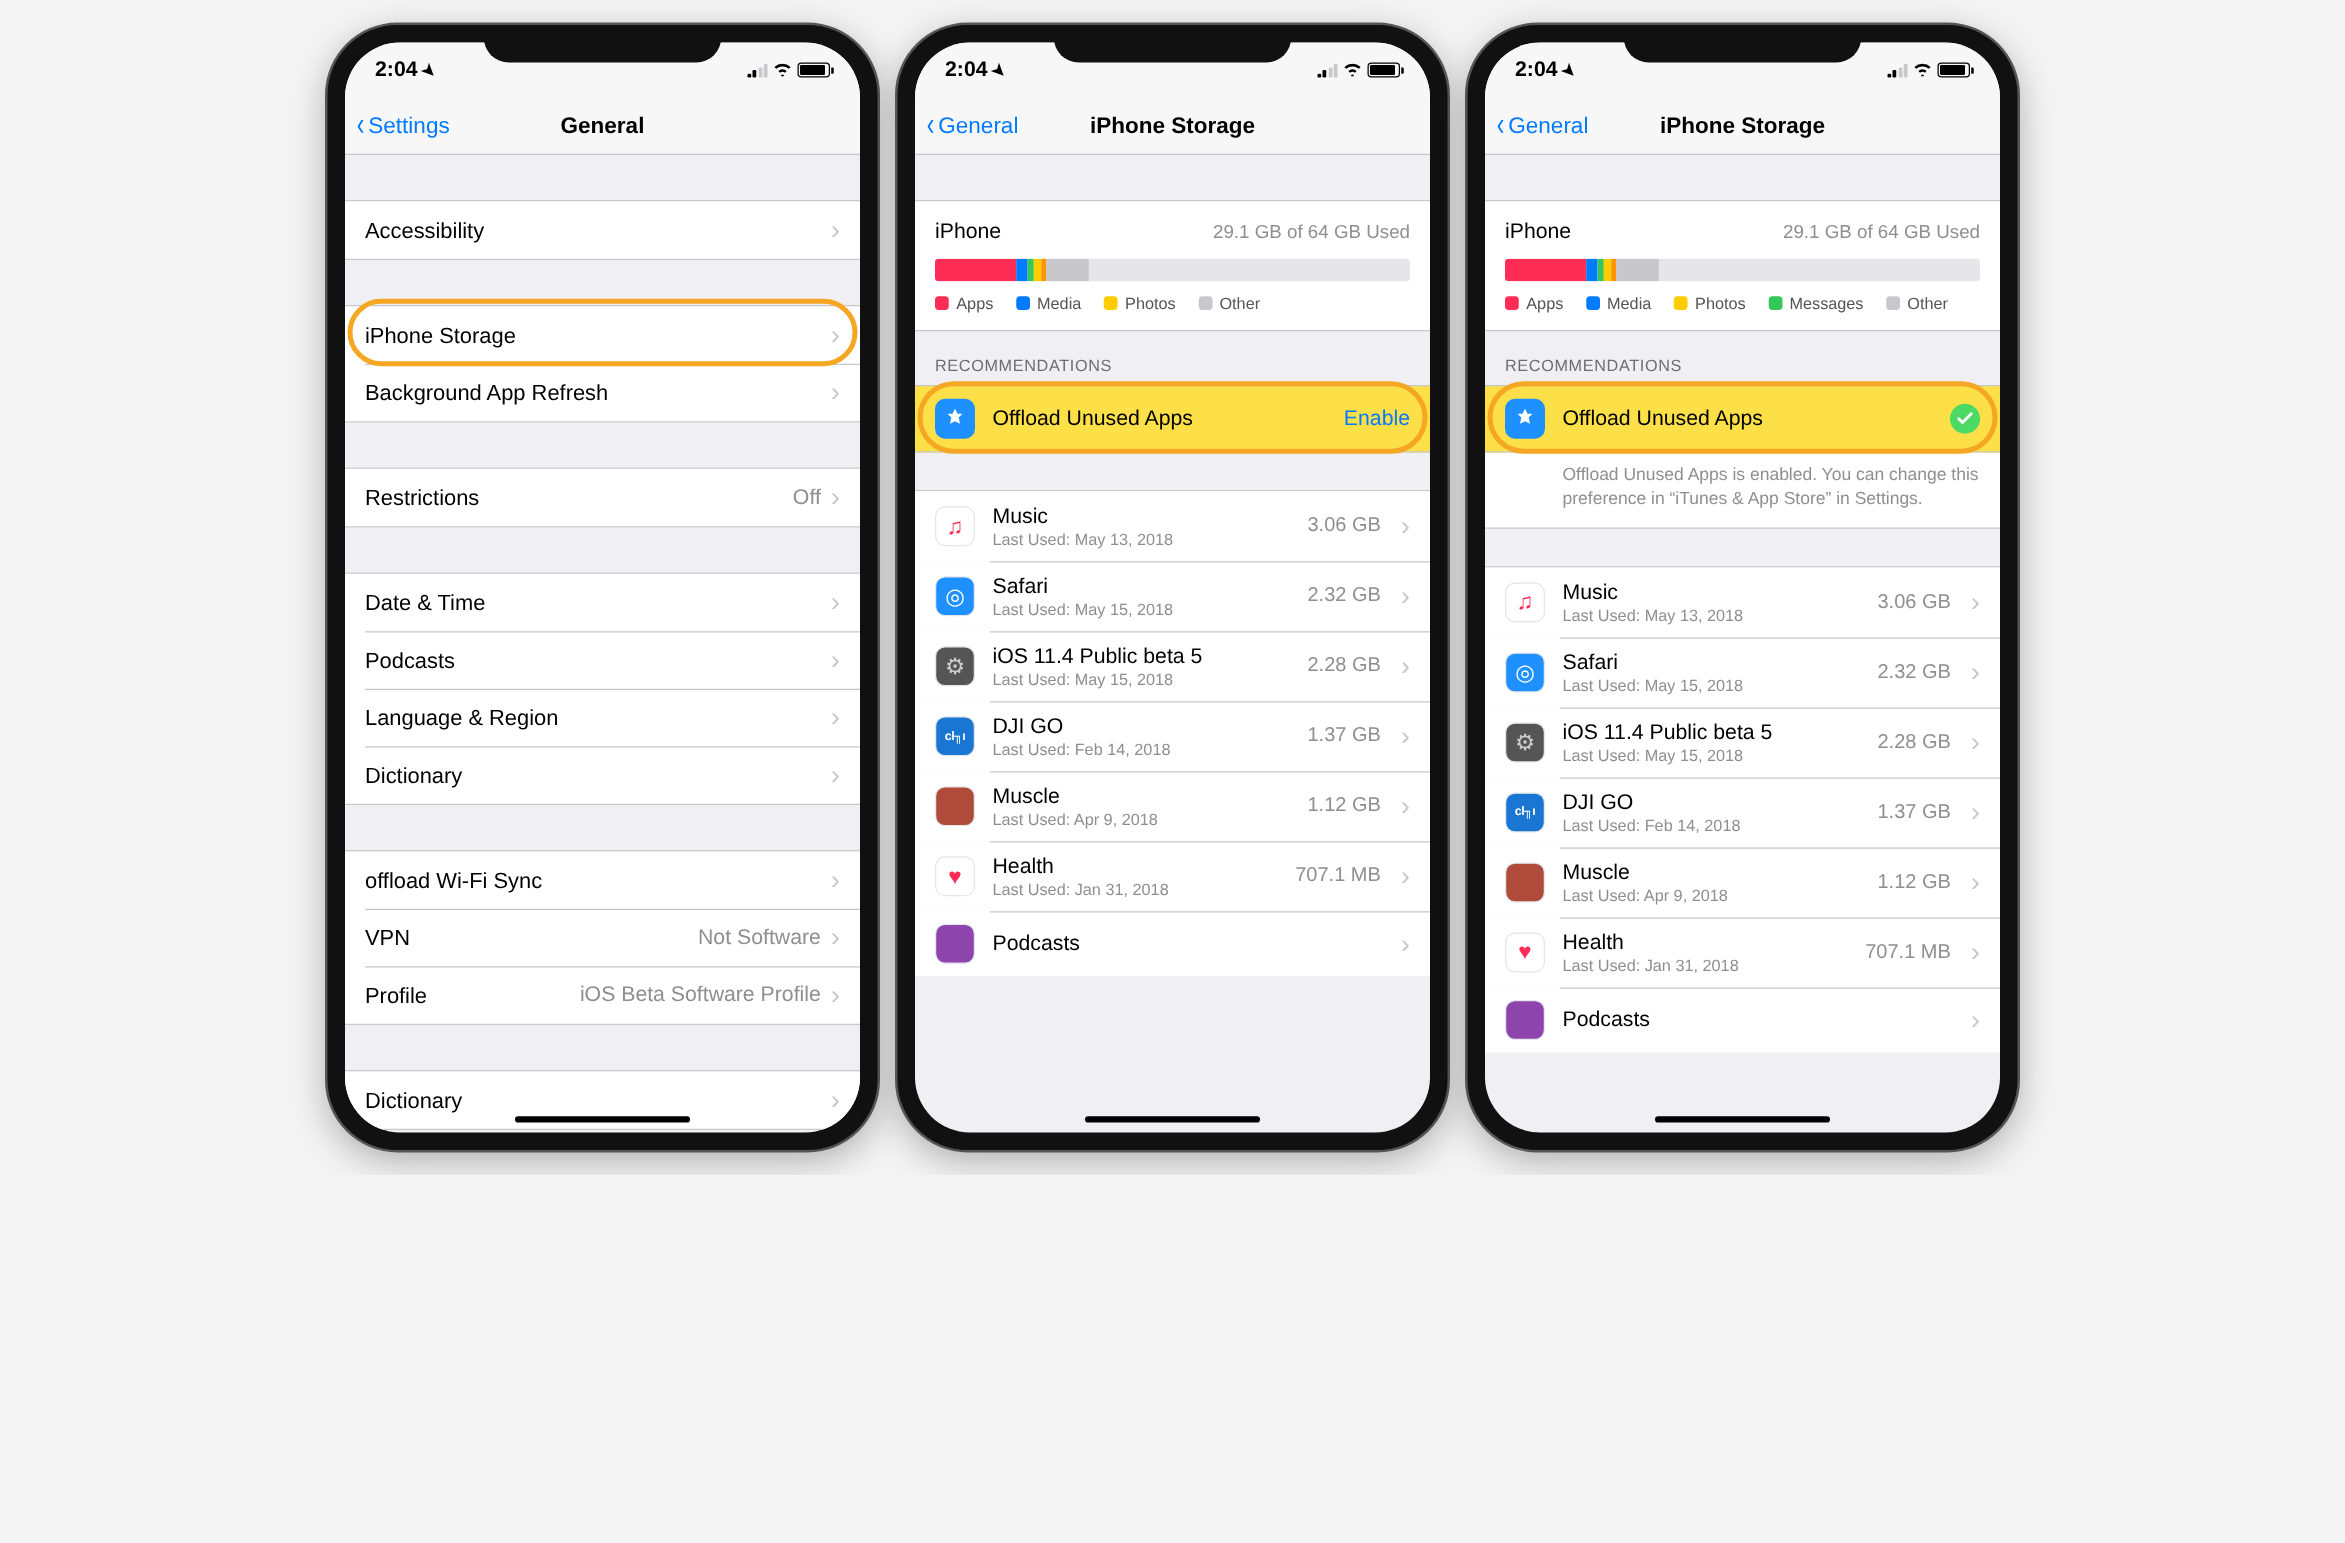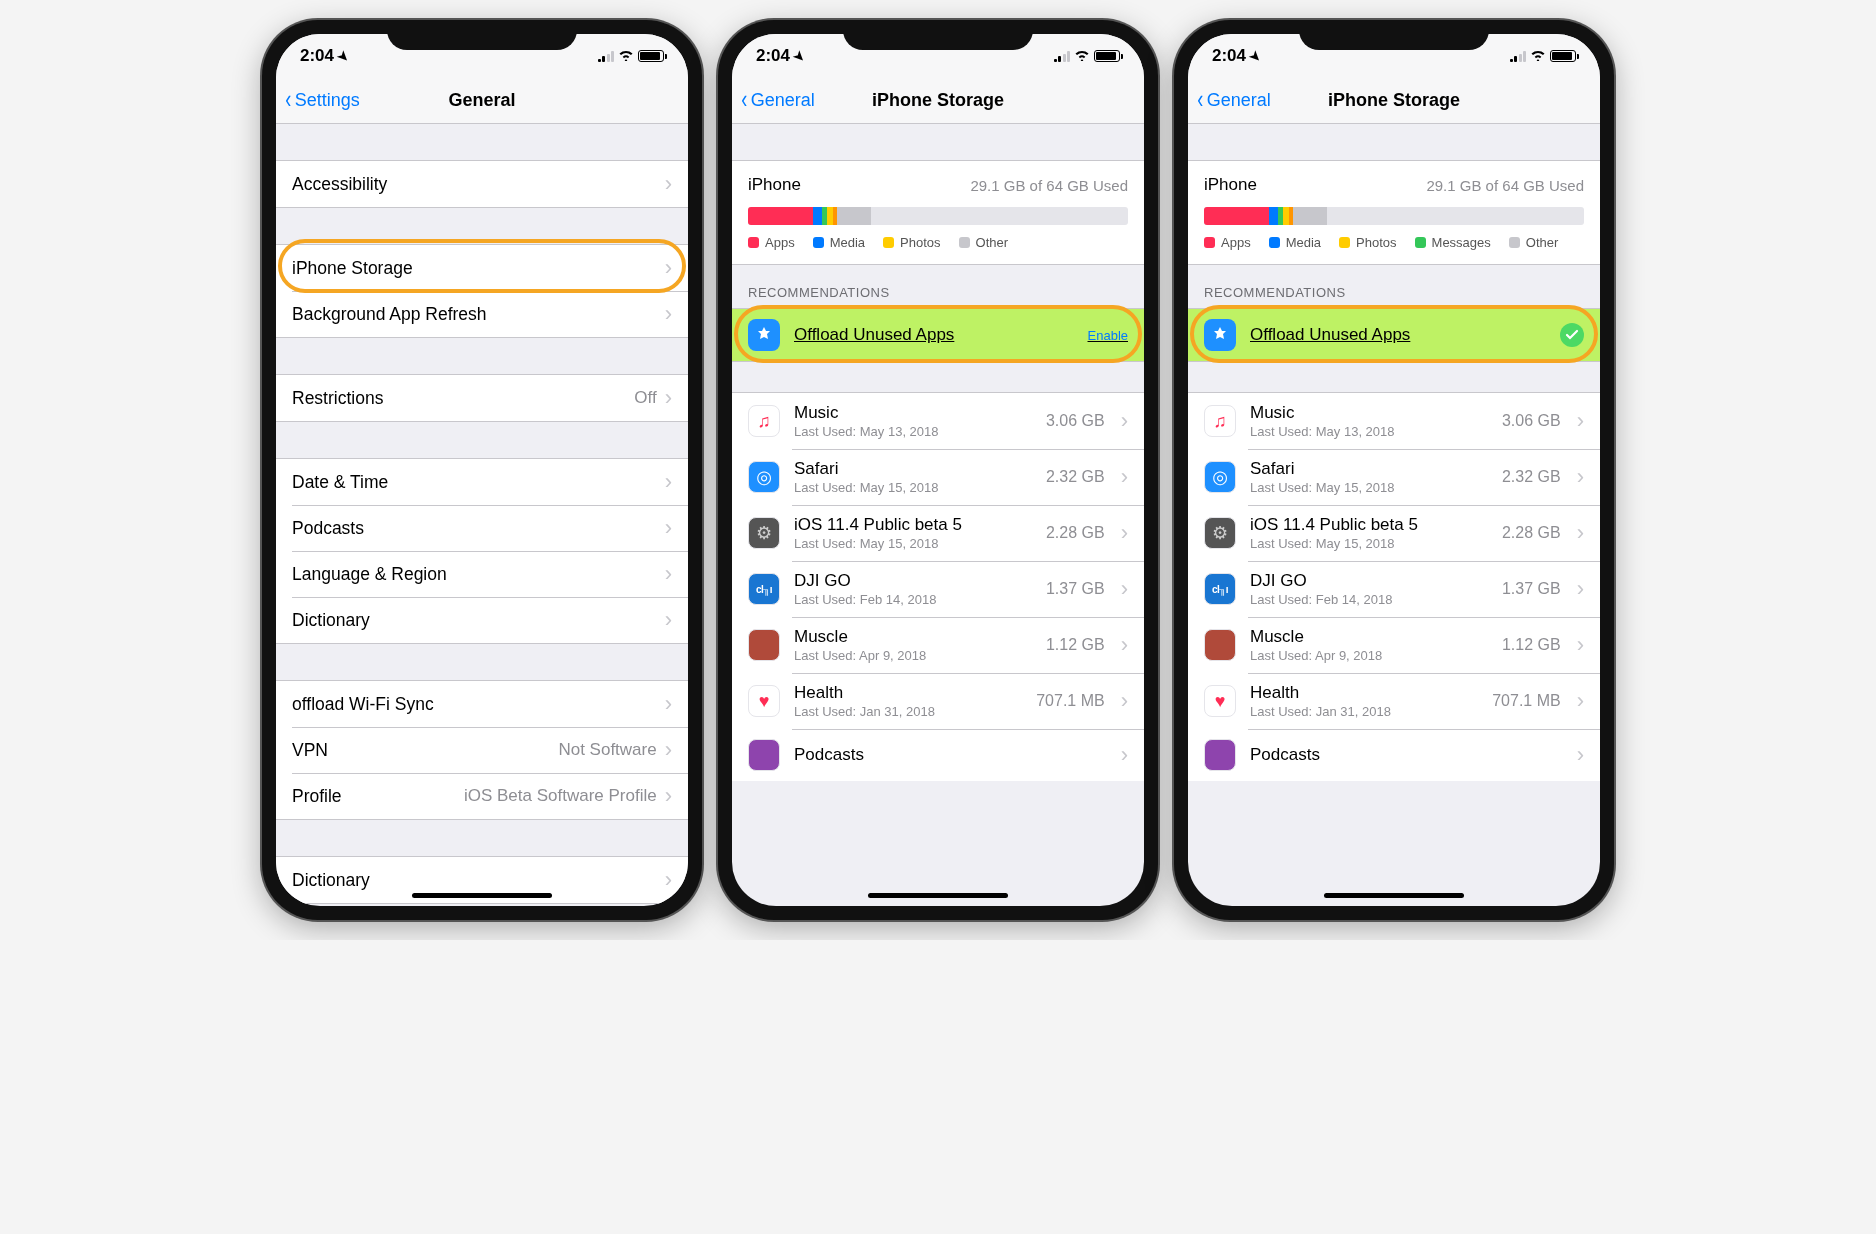--- a/index.html
+++ b/index.html
@@ -73,25 +73,25 @@
   .storage-header { background:#fff; padding:14px 16px 14px; border-bottom:1px solid #c8c7cc;}
   .storage-top { display:flex; justify-content:space-between; font-size:17px; }
   .storage-top .used { color:#8e8e93; font-size:15px; margin-top:2px;}
   .bar { height:18px; border-radius:3px; background:#e5e5ea; margin:12px 0 10px; display:flex; overflow:hidden;}
   .seg { height:100%; }
   .legend { display:flex; flex-wrap:wrap; gap:14px 18px; font-size:13px; color:#555;}
   .legend-item { display:flex; align-items:center; gap:6px;}
   .dot { width:11px; height:11px; border-radius:3px; }
 
   .section-label { font-size:13px; color:#6d6d72; padding:20px 16px 8px; letter-spacing:.5px;}
-  .rec-row { background:#bef264; border-top:1px solid #c8c7cc; border-bottom:1px solid #c8c7cc; position:relative;text-decoration:underline;}
+  .rec-row { background:#fde047; border-top:1px solid #c8c7cc; border-bottom:1px solid #c8c7cc; position:relative;}
   .rec-main { padding:10px 16px; display:flex; align-items:center; gap:14px; }
   .app-icon { width:32px; height:32px; border-radius:8px; flex:0 0 32px; display:flex; align-items:center; justify-content:center; font-size:18px; color:#fff;}
   .rec-title { font-size:17px; flex:1;}
-  .rec-action { color:#007aff; font-size:13px; }
+  .rec-action { color:#007aff; font-size:17px; }
   .check-circle { width:24px; height:24px; border-radius:50%; background:#4cd964; display:flex; align-items:center; justify-content:center;}
   .rec-desc { font-size:14px; color:#8e8e93; padding:8px 16px 14px 62px; background:#fff; border-bottom:1px solid #c8c7cc; line-height:1.35;}
 
   .app-row { background:#fff; padding:10px 16px; display:flex; align-items:center; gap:14px; position:relative;}
   .app-row + .app-row::before { content:""; position:absolute; top:0; left:60px; right:0; height:1px; background:#c8c7cc;}
   .app-details { flex:1; }
   .app-name { font-size:17px; }
   .app-sub { font-size:13px; color:#8e8e93; margin-top:1px;}
   .app-size { color:#8e8e93; font-size:16px;}
   .apps-list { border-top:1px solid #c8c7cc; margin-top:30px;}
@@ -434,20 +434,21 @@
             </div>
             <span class="rec-title">Offload Unused Apps</span>
             <span class="check-circle">
               <svg width="14" height="14" viewBox="0 0 14 14">
                 <path d="M2 7l3 3 7-7" stroke="#fff" stroke-width="2.2" fill="none" stroke-linecap="round"></path>
               </svg>
             </span>
           </div>
           <div class="highlight-ring" style="left: 2px; right: 2px; top: -4px; height: 58px;"></div>
         </div>
+        <div class="rec-desc">Offload Unused Apps is enabled. You can change this preference in “iTunes &amp; App Store” in Settings.</div>
         <div class="apps-list">
           <div class="app-row">
             <div class="app-icon" style="background:#fff;color:#ff2d55;border:1px solid #e5e5ea">♫</div>
             <div class="app-details">
               <div class="app-name">Music</div>
               <div class="app-sub">Last Used: May 13, 2018</div>
             </div>
             <span class="app-size">3.06 GB</span>
             <span class="chev">›</span>
           </div>

